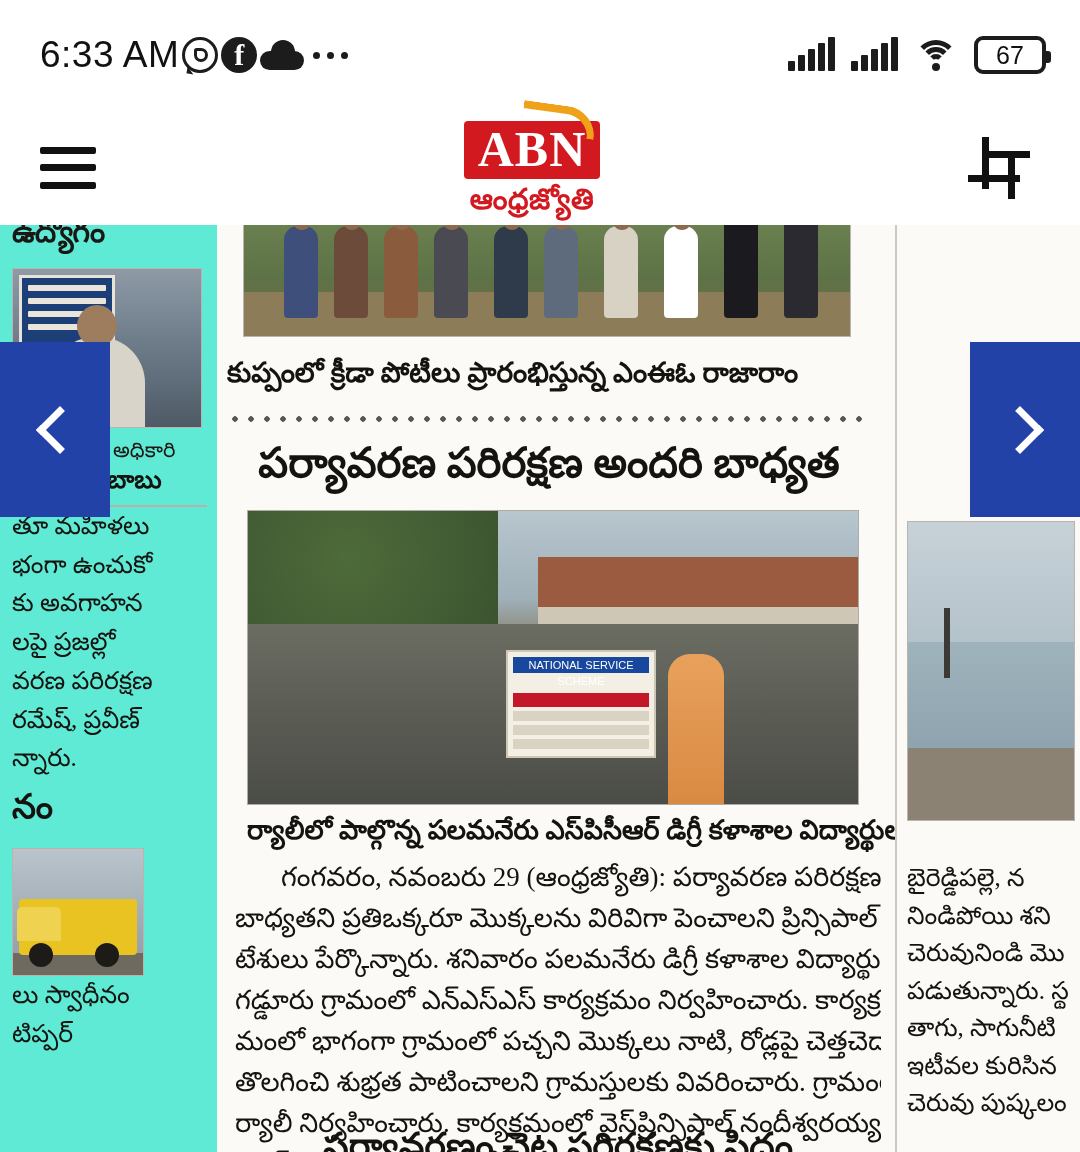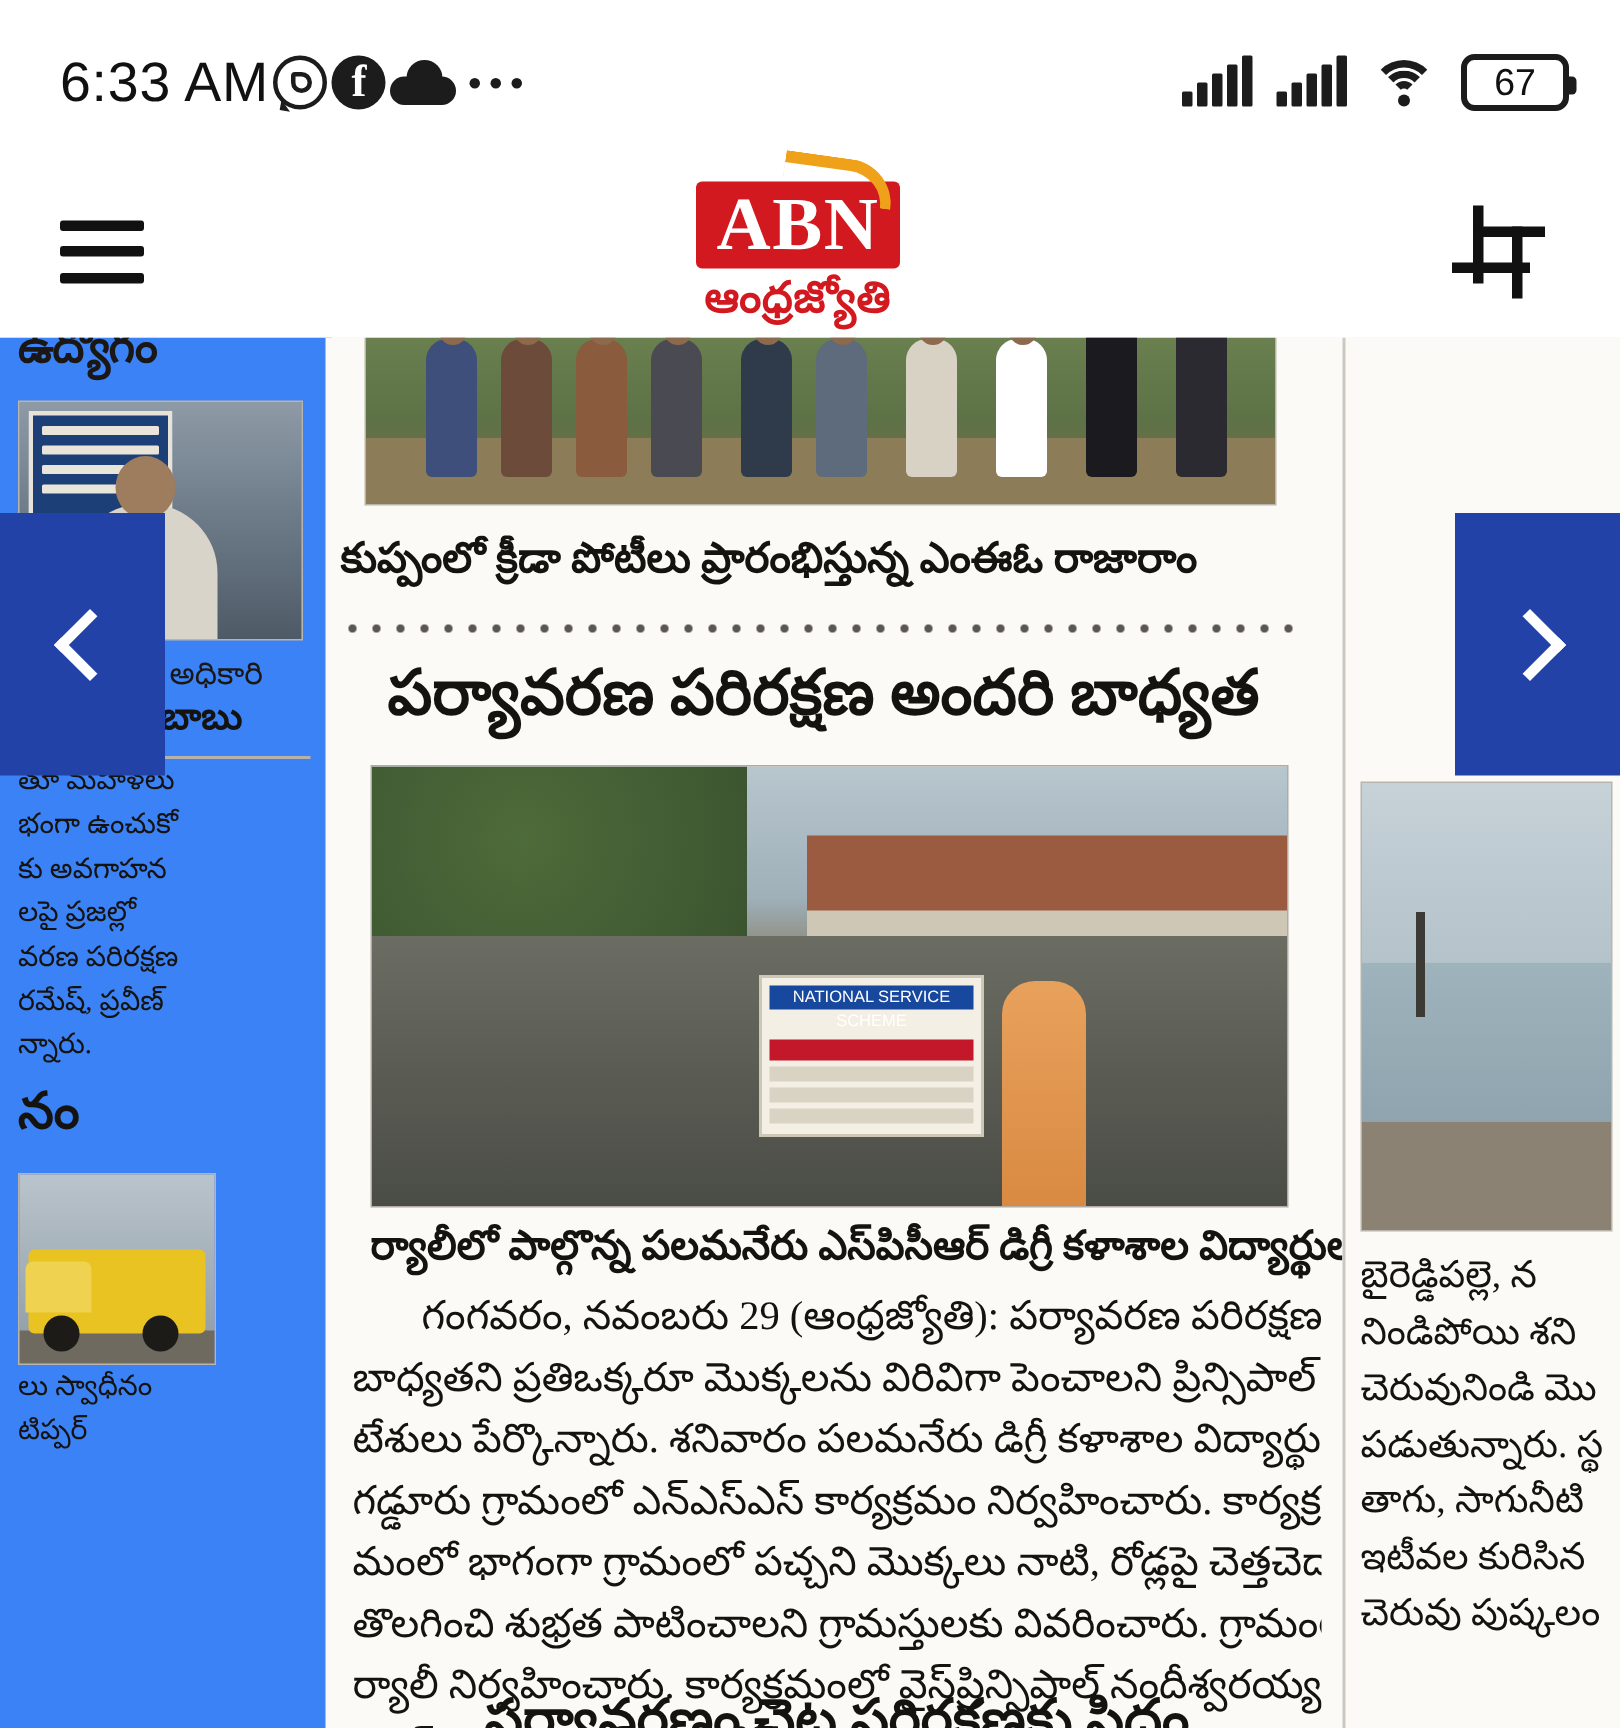--- a/index.html
+++ b/index.html
@@ -282,21 +282,21 @@
   }
 
   
   .col-left {
     position: absolute;
     left: 0; top: 0;
     width: 221px;
     height: 927px;
     padding: 0 12px;
     border-right: 2px solid #ccc8c0;
-    background: #3b82f6;
+    background: #5eead4;
     overflow: hidden;
   }
   .col-right {
     position: absolute;
     right: 0; top: 0;
     width: 185px;
     height: 927px;
     padding: 0 10px;
     border-left: 2px solid #ccc8c0;
     background: #fbfaf7;
@@ -376,21 +376,21 @@
     font-size: 25px;
     font-weight: bold;
     line-height: 1.3;
     color: #15130f;
     border-bottom: 2px solid #b7b2a9;
     padding-bottom: 8px;
     white-space: nowrap;
     overflow: hidden;
   }
   .lc-body p {
-    font-size: 19px;
+    font-size: 25px;
     line-height: 1.55;
     color: #15130f;
     white-space: nowrap;
     overflow: hidden;
   }
   .lc-sub {
     font-size: 34px;
     font-weight: bold;
     margin-top: 10px;
     color: #15130f;
@@ -460,21 +460,21 @@
     width: 6px; height: 70px;
     background: #3c3a35;
   }
   .rc-body p {
     font-size: 25px;
     line-height: 1.5;
     color: #15130f;
     white-space: nowrap;
     overflow: hidden;
   }
-  .rc-body { margin-top: 11px; font-family: Liberation Serif, serif; }
+  .rc-body { margin-top: 38px; font-family: Liberation Serif, serif; }
 
   
   .top-photo-row {
     position: relative;
     height: 150px;
     margin-top: -34px;
   }
   .big-photo {
     position: absolute;
     left: 12px; top: 0;

